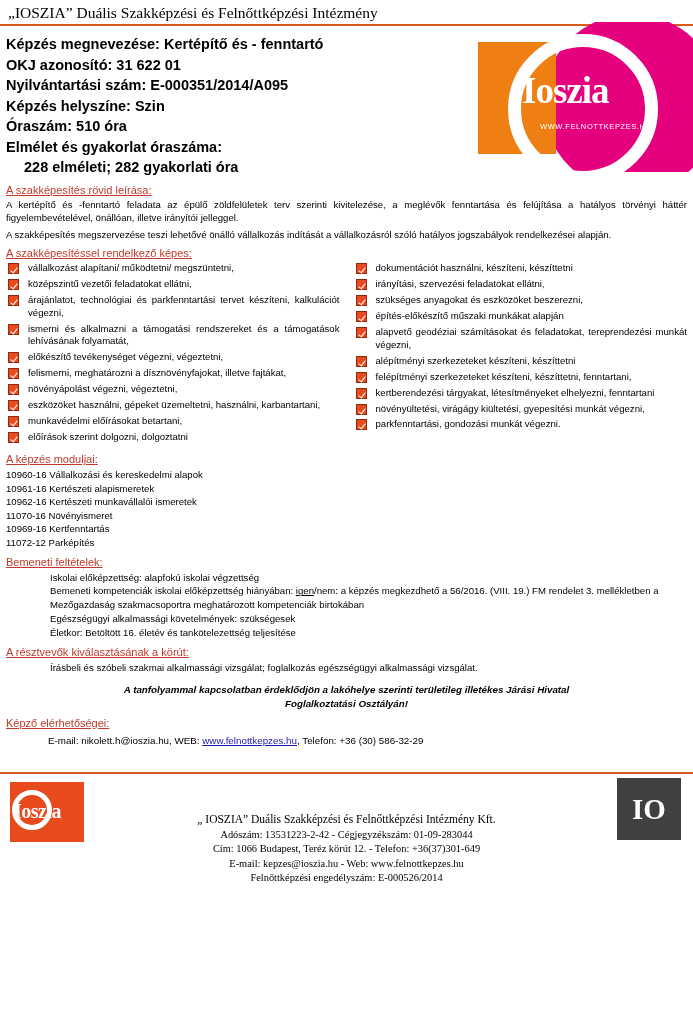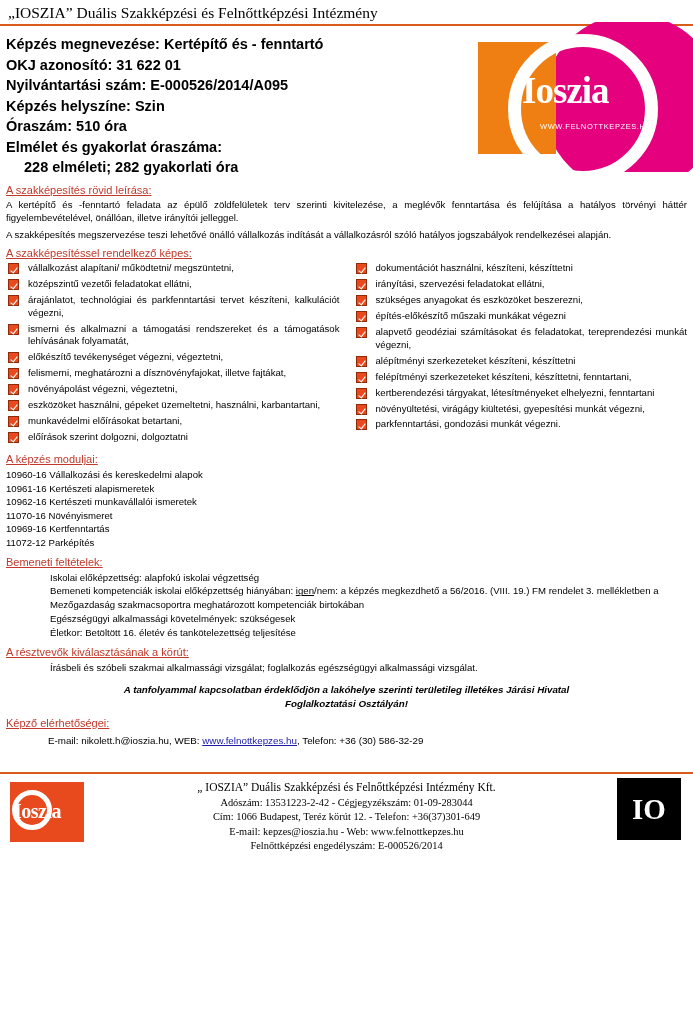--- a/index.html
+++ b/index.html
@@ -249,35 +249,36 @@
     border: 5px solid #ffffff;
     border-radius: 50%;
     box-sizing: border-box;
   }
   .footer-io {
     position: absolute;
     right: 12px;
     top: 4px;
     width: 64px;
     height: 62px;
-    background: #000000;
+    background: #404040;
     color: #ffffff;
     font-family: "Liberation Serif", serif;
     font-size: 29px;
     font-weight: bold;
     display: flex;
     align-items: center;
     justify-content: center;
   }
   .footer-center {
     text-align: center;
     font-family: "Liberation Serif", serif;
     font-size: 10.4px;
     line-height: 1.38;
     padding: 0 100px;
+    margin-top: 32px;
   }
   .footer-center .f-title {
     font-size: 11.5px;
   }
 </style>
 </head>
 <body>
 
 <div class="page">
 
@@ -292,21 +293,21 @@
     <div class="logo-ring"></div>
     <div class="logo-text">
       <span>I</span><span>oszia</span>
     </div>
     <div class="logo-url">WWW.FELNOTTKEPZES.HU</div>
   </div>
 
   <div class="title-block">
     <div>Képzés megnevezése: Kertépítő és - fenntartó</div>
     <div>OKJ azonosító: 31 622 01</div>
-    <div>Nyilvántartási szám: E-000526/2014/A095</div>
+    <div>Nyilvántartási szám: E-000351/2014/A095</div>
     <div>Képzés helyszíne: Szin</div>
     <div>Óraszám: 510 óra</div>
     <div>Elmélet és gyakorlat óraszáma:</div>
     <div class="title-indent">228 elméleti; 282 gyakorlati óra</div>
   </div>
 
   <div class="sec-head">A szakképesítés rövid leírása:</div>
   <div class="para">A kertépítő és -fenntartó feladata az épülő zöldfelületek terv szerinti kivitelezése, a meglévők fenntartása és felújítása a hatályos törvényi háttér figyelembevételével, önállóan, illetve irányítói jelleggel.</div>
   <div class="para">A szakképesítés megszervezése teszi lehetővé önálló vállalkozás indítását a vállalkozásról szóló hatályos jogszabályok rendelkezései alapján.</div>
 
@@ -324,21 +325,21 @@
           <li><span class="bullet"></span><span>eszközöket használni, gépeket üzemeltetni, használni, karbantartani,</span></li>
           <li><span class="bullet"></span><span>munkavédelmi előírásokat betartani,</span></li>
           <li><span class="bullet"></span><span>előírások szerint dolgozni, dolgoztatni</span></li>
         </ul>
     </div>
     <div class="col">
       <ul class="bl" id="skills-right">
           <li><span class="bullet"></span><span>dokumentációt használni, készíteni, készíttetni</span></li>
           <li><span class="bullet"></span><span>irányítási, szervezési feladatokat ellátni,</span></li>
           <li><span class="bullet"></span><span>szükséges anyagokat és eszközöket beszerezni,</span></li>
-          <li><span class="bullet"></span><span>építés-előkészítő műszaki munkákat végezni</span></li>
+          <li><span class="bullet"></span><span>építés-előkészítő műszaki munkákat alapján</span></li>
           <li><span class="bullet"></span><span>alapvető geodéziai számításokat és feladatokat, tereprendezési munkát végezni,</span></li>
           <li><span class="bullet"></span><span>alépítményi szerkezeteket készíteni, készíttetni</span></li>
           <li><span class="bullet"></span><span>felépítményi szerkezeteket készíteni, készíttetni, fenntartani,</span></li>
           <li><span class="bullet"></span><span>kertberendezési tárgyakat, létesítményeket elhelyezni, fenntartani</span></li>
           <li><span class="bullet"></span><span>növényültetési, virágágy kiültetési, gyepesítési munkát végezni,</span></li>
           <li><span class="bullet"></span><span>parkfenntartási, gondozási munkát végezni.</span></li>
         </ul>
     </div>
   </div>
 

